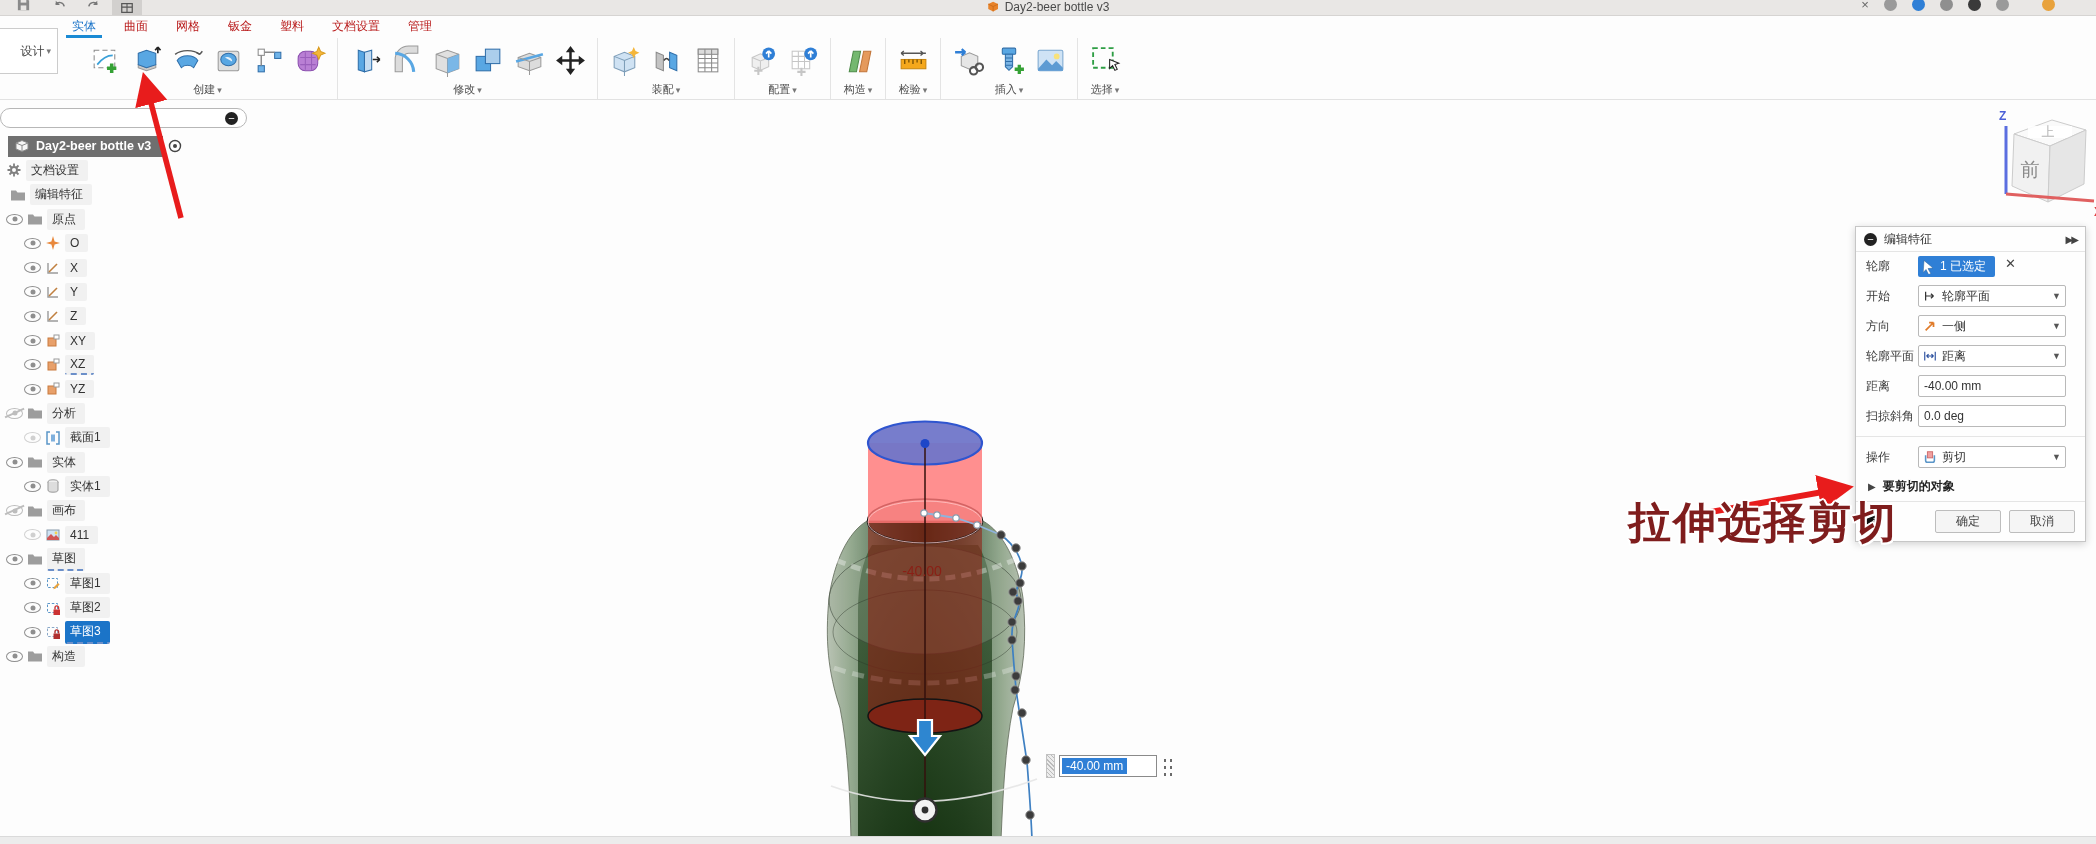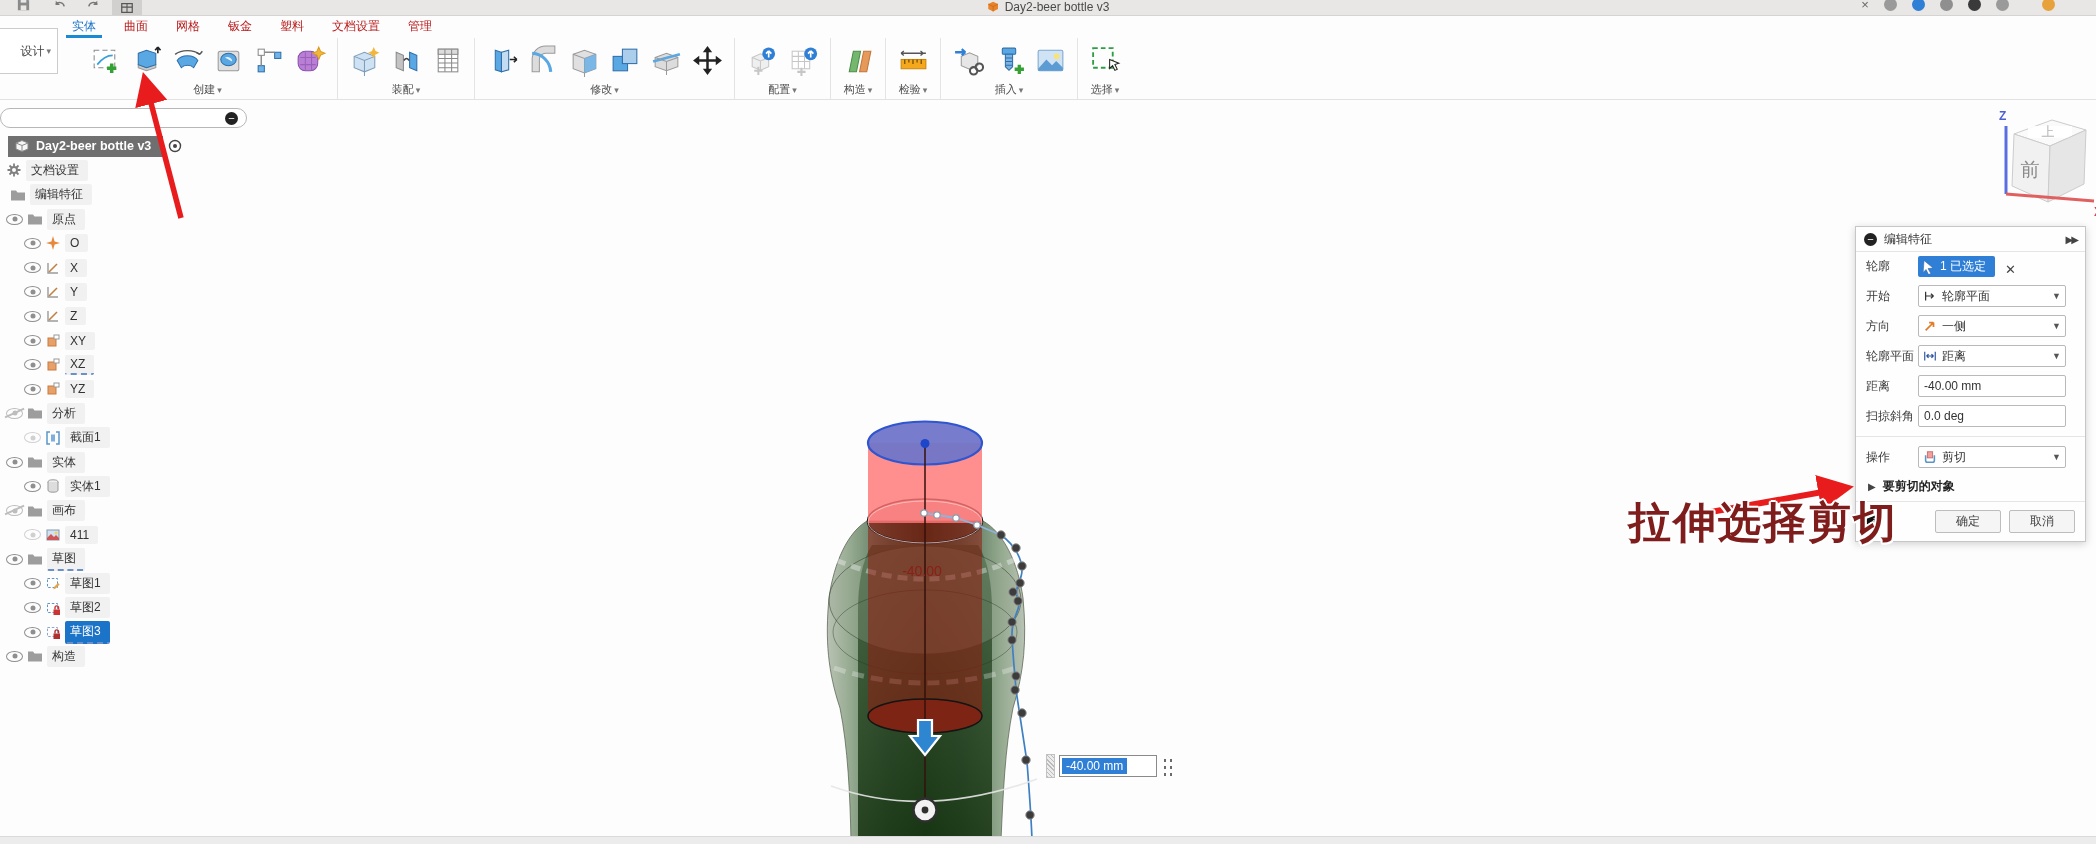--- a/index.html
+++ b/index.html
@@ -178,20 +178,64 @@
             <path d="M24 3 l1.8 4.2 4.2 1.8 -4.2 1.8 -1.8 4.2 -1.8-4.2 -4.2-1.8 4.2-1.8z" fill="#f4b63a" stroke="#d89a1e"></path>
           </svg>
         </span>
     </div>
     <div class="tlabel"><span>创建</span><span class="caret">▾</span></div>
   </div>
   <div class="tgroup">
     <div class="ticons">
       <span class="ticon">
           <svg viewBox="0 0 32 32">
+            <path d="M9 6 l6 2 v19 l-6-2z" fill="#59a7e3" stroke="#2f6ea9"></path>
+            <path d="M15 8 l7-2 v19 l-7 2z" fill="#c4dcf1" stroke="#2f6ea9"></path>
+            <path d="M23 15 h7 m0 0 l-3-2.6 m3 2.6 l-3 2.6" stroke="#222" stroke-width="1.5" fill="none"></path>
+          </svg>
+        </span>
+      <span class="ticon">
+          <svg viewBox="0 0 32 32">
+            <path d="M5 27 V15 a13 13 0 0 1 13-13 h9 v7 h-9 a6 6 0 0 0 -6 6 v12z" fill="#dcdcdc" stroke="#9a9a9a"></path>
+            <path d="M5 9 a19 19 0 0 1 18 18" fill="none" stroke="#59a7e3" stroke-width="3"></path>
+          </svg>
+        </span>
+      <span class="ticon">
+          <svg viewBox="0 0 32 32">
+            <path d="M5 10 l11-4 11 4 v14 l-11 4-11-4z" fill="#e0e0e0" stroke="#9a9a9a"></path>
+            <path d="M5 10 l11 4 11-4 M16 14 v18" fill="none" stroke="#9a9a9a"></path>
+            <path d="M16 14 l11-4 v14 l-11 4z" fill="#6fb3e8" opacity=".9"></path>
+          </svg>
+        </span>
+      <span class="ticon">
+          <svg viewBox="0 0 32 32">
+            <rect x="4" y="12" width="14" height="14" fill="#59a7e3" stroke="#2f6ea9"></rect>
+            <rect x="13" y="5" width="14" height="14" fill="#abceec" stroke="#2f6ea9"></rect>
+          </svg>
+        </span>
+      <span class="ticon">
+          <svg viewBox="0 0 32 32">
+            <path d="M5 13 l11-4 11 4 v9 l-11 4-11-4z" fill="#dcdcdc" stroke="#9a9a9a"></path>
+            <path d="M3 17 L29 10" stroke="#59a7e3" stroke-width="2.6"></path>
+            <path d="M5 13 l11 4 11-4 M16 17 v13" stroke="#9a9a9a" fill="none"></path>
+          </svg>
+        </span>
+      <span class="ticon">
+          <svg viewBox="0 0 32 32">
+            <path d="M16 2 l-4.5 6 h9z M16 30 l-4.5-6 h9z M2 16 l6-4.5 v9z M30 16 l-6-4.5 v9z" fill="#222"></path>
+            <path d="M16 7 v18 M7 16 h18" stroke="#222" stroke-width="2.4"></path>
+          </svg>
+        </span>
+    </div>
+    <div class="tlabel"><span>修改</span><span class="caret">▾</span></div>
+  </div>
+  <div class="tgroup">
+    <div class="ticons">
+      <span class="ticon">
+          <svg viewBox="0 0 32 32">
             <path d="M5 12 l10-4 10 4 v11 l-10 4-10-4z" fill="#cfe2f3" stroke="#7d9db8"></path>
             <path d="M5 12 l10 4 10-4 M15 16 v15" stroke="#7d9db8" fill="none"></path>
             <path d="M24 3 l1.7 3.8 3.8 1.7 -3.8 1.7 -1.7 3.8 -1.7-3.8 -3.8-1.7 3.8-1.7z" fill="#f4b63a"></path>
           </svg>
         </span>
       <span class="ticon">
           <svg viewBox="0 0 32 32">
             <path d="M6 8 l7 3 v15 l-7-3z" fill="#c3c3c3" stroke="#8a8a8a"></path>
             <path d="M19 8 l7 3 v15 l-7-3z" fill="#59a7e3" stroke="#2f6ea9"></path>
             <path d="M13.5 16 q2.5-4 5 0" fill="none" stroke="#444" stroke-width="1.4"></path>
@@ -199,64 +243,20 @@
         </span>
       <span class="ticon">
           <svg viewBox="0 0 32 32">
             <rect x="7" y="5" width="19" height="22" fill="#fff" stroke="#8a8a8a"></rect>
             <rect x="7" y="5" width="19" height="5" fill="#dcdcdc" stroke="#8a8a8a"></rect>
             <path d="M7 14 h19 M7 18.5 h19 M7 23 h19 M13.5 5 v22 M20 5 v22" stroke="#8a8a8a"></path>
           </svg>
         </span>
     </div>
     <div class="tlabel"><span>装配</span><span class="caret">▾</span></div>
-  </div>
-  <div class="tgroup">
-    <div class="ticons">
-      <span class="ticon">
-          <svg viewBox="0 0 32 32">
-            <path d="M9 6 l6 2 v19 l-6-2z" fill="#59a7e3" stroke="#2f6ea9"></path>
-            <path d="M15 8 l7-2 v19 l-7 2z" fill="#c4dcf1" stroke="#2f6ea9"></path>
-            <path d="M23 15 h7 m0 0 l-3-2.6 m3 2.6 l-3 2.6" stroke="#222" stroke-width="1.5" fill="none"></path>
-          </svg>
-        </span>
-      <span class="ticon">
-          <svg viewBox="0 0 32 32">
-            <path d="M5 27 V15 a13 13 0 0 1 13-13 h9 v7 h-9 a6 6 0 0 0 -6 6 v12z" fill="#dcdcdc" stroke="#9a9a9a"></path>
-            <path d="M5 9 a19 19 0 0 1 18 18" fill="none" stroke="#59a7e3" stroke-width="3"></path>
-          </svg>
-        </span>
-      <span class="ticon">
-          <svg viewBox="0 0 32 32">
-            <path d="M5 10 l11-4 11 4 v14 l-11 4-11-4z" fill="#e0e0e0" stroke="#9a9a9a"></path>
-            <path d="M5 10 l11 4 11-4 M16 14 v18" fill="none" stroke="#9a9a9a"></path>
-            <path d="M16 14 l11-4 v14 l-11 4z" fill="#6fb3e8" opacity=".9"></path>
-          </svg>
-        </span>
-      <span class="ticon">
-          <svg viewBox="0 0 32 32">
-            <rect x="4" y="12" width="14" height="14" fill="#59a7e3" stroke="#2f6ea9"></rect>
-            <rect x="13" y="5" width="14" height="14" fill="#abceec" stroke="#2f6ea9"></rect>
-          </svg>
-        </span>
-      <span class="ticon">
-          <svg viewBox="0 0 32 32">
-            <path d="M5 13 l11-4 11 4 v9 l-11 4-11-4z" fill="#dcdcdc" stroke="#9a9a9a"></path>
-            <path d="M3 17 L29 10" stroke="#59a7e3" stroke-width="2.6"></path>
-            <path d="M5 13 l11 4 11-4 M16 17 v13" stroke="#9a9a9a" fill="none"></path>
-          </svg>
-        </span>
-      <span class="ticon">
-          <svg viewBox="0 0 32 32">
-            <path d="M16 2 l-4.5 6 h9z M16 30 l-4.5-6 h9z M2 16 l6-4.5 v9z M30 16 l-6-4.5 v9z" fill="#222"></path>
-            <path d="M16 7 v18 M7 16 h18" stroke="#222" stroke-width="2.4"></path>
-          </svg>
-        </span>
-    </div>
-    <div class="tlabel"><span>修改</span><span class="caret">▾</span></div>
   </div>
   <div class="tgroup">
     <div class="ticons">
       <span class="ticon">
           <svg viewBox="0 0 32 32">
             <path d="M6 13 l8-3.5 8 3.5 v9 l-8 3.5-8-3.5z" fill="#efefef" stroke="#c6c6c6"></path>
             <path d="M6 13 l8 3.5 8-3.5 M14 16.5 v9.5" stroke="#c6c6c6" fill="none"></path>
             <circle cx="22" cy="9.5" r="6.2" fill="#2f7fd6"></circle>
             <path d="M22 13 v-6.4 m0 0 l-2.6 2.7 m2.6-2.7 l2.6 2.7" stroke="#fff" stroke-width="1.6" fill="none"></path>
             <path d="M8 26 h8 M12 22 v8" stroke="#c6c6c6" stroke-width="2"></path>
@@ -664,21 +664,21 @@
 </div>
 
 <div id="dialog">
   <div id="dlg-head">
     <span class="mini-minus" style="position:static">−</span>
     <span class="dhtitle">编辑特征</span>
     <span class="dbl-arr">▶▶</span>
   </div>
   <div class="dblrow">
     <span class="dlabel">轮廓</span>
-    <span class="dctl" style="display:flex;align-items:flex-end">
+    <span class="dctl" style="display:flex;align-items:flex-start">
       <span class="chip">
         <svg width="12" height="14" viewBox="0 0 12 14">
             <path d="M1 0.5 l9 7.5 -5 .6 2.8 5 -2.2 .9 -2.6-5 -2.8 3z" fill="#fff" stroke="#2a5f92" stroke-width=".5"></path>
           </svg>
         <span>1 已选定</span>
       </span>
       <span class="chip-x">✕</span>
     </span>
   </div>
   <div class="dblrow">

